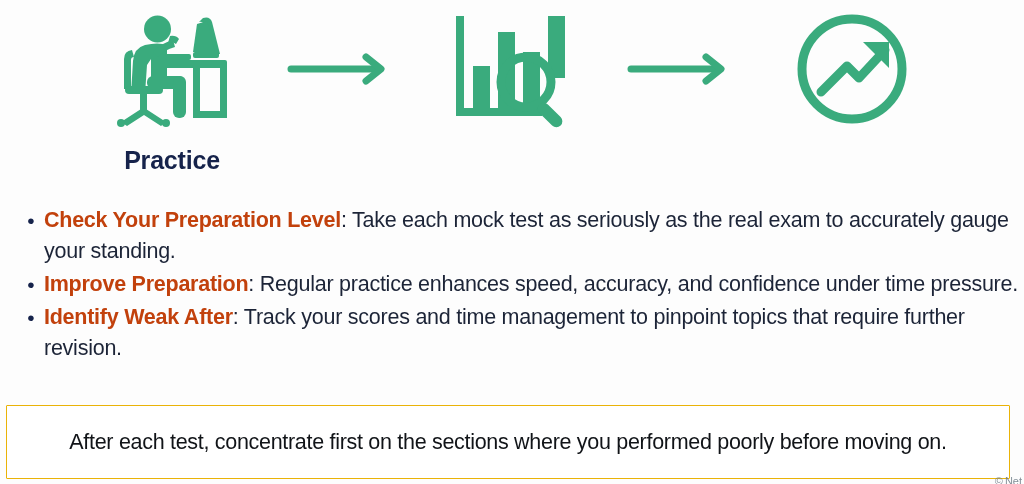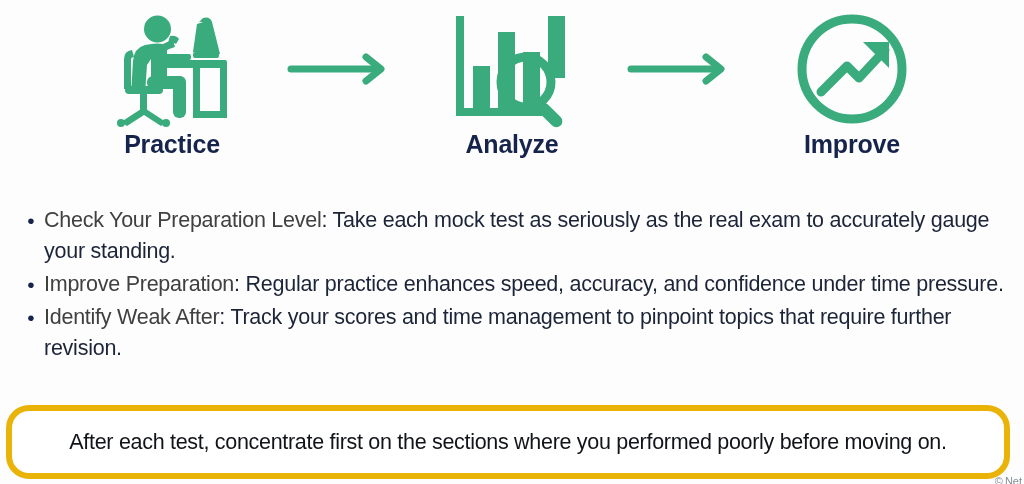--- a/index.html
+++ b/index.html
@@ -33,20 +33,21 @@
     flex-direction: column;
     align-items: center;
   }
   .step-icon {
     height: 122px;
     display: flex;
     align-items: center;
     justify-content: center;
   }
   .step-label {
+    margin-top: 16px;
     font-size: 25px;
     font-weight: bold;
     color: #16234b;
     letter-spacing: -0.2px;
   }
   .arrow-wrap {
     width: 150px;
     height: 122px;
     display: flex;
     align-items: center;
@@ -74,34 +75,34 @@
     text-align: center;
   }
   .bullet-text {
     flex: 1;
     font-size: 21.5px;
     line-height: 31px;
     color: #1c2437;
     letter-spacing: -0.25px;
   }
   .bullet-text b {
-    font-weight: normal;
-    color: #404040;
+    font-weight: bold;
+    color: #c2410c;
   }
 
   
   .callout {
     position: absolute;
     left: 6px;
     top: 405px;
     width: 1004px;
     height: 74px;
     box-sizing: border-box;
-    border: 6px solid #eab308;
-    border-radius: 23px;
+    border: 1px solid #eab308;
+    border-radius: 1px;
     background: #ffffff;
     display: flex;
     align-items: center;
     justify-content: center;
   }
   .callout-text {
     font-size: 21.5px;
     line-height: 30px;
     color: #111418;
     text-align: center;
@@ -193,41 +194,39 @@
           <rect x="27" y="56" width="17" height="42"></rect>
           <rect x="52" y="22" width="17" height="76"></rect>
           <rect x="77" y="42" width="17" height="56"></rect>
           <rect x="102" y="6" width="17" height="62"></rect>
 
           <circle cx="80" cy="72" r="25" fill="none" stroke="#3aab7d" stroke-width="9"></circle>
           <rect x="98" y="90" width="12" height="30" rx="6" transform="rotate(-45 104 105)"></rect>
         </g>
       </svg>
     </div>
-    <div class="step-label">Analyze</div>
   </div>
 
   <div class="arrow-wrap">
     <svg width="112" height="34" viewBox="0 0 112 34" aria-hidden="true">
       <g fill="none" stroke="#3aab7d" stroke-width="7" stroke-linecap="round" stroke-linejoin="round">
         <line x1="5" y1="17" x2="92" y2="17"></line>
         <polyline points="80,5 95,17 80,29"></polyline>
       </g>
     </svg>
   </div>
 
   <div class="step">
     <div class="step-icon">
       <svg width="118" height="118" viewBox="0 0 118 118" aria-hidden="true">
         <circle cx="59" cy="59" r="50" fill="none" stroke="#3aab7d" stroke-width="9"></circle>
         <polyline points="28,82 54,56 66,68 92,40" fill="none" stroke="#3aab7d" stroke-width="9" stroke-linecap="round" stroke-linejoin="round"></polyline>
         <polygon points="96,32 96,58 70,32" fill="#3aab7d"></polygon>
       </svg>
     </div>
-    <div class="step-label">Improve</div>
   </div>
 
 </div>
 
 <div class="bullets">
 
   <div class="bullet">
     <div class="bullet-dot">•</div>
     <div class="bullet-text"><b>Check Your Preparation Level</b><span>: </span><span>Take each mock test as seriously as the real exam to accurately gauge your standing.</span></div>
   </div>

